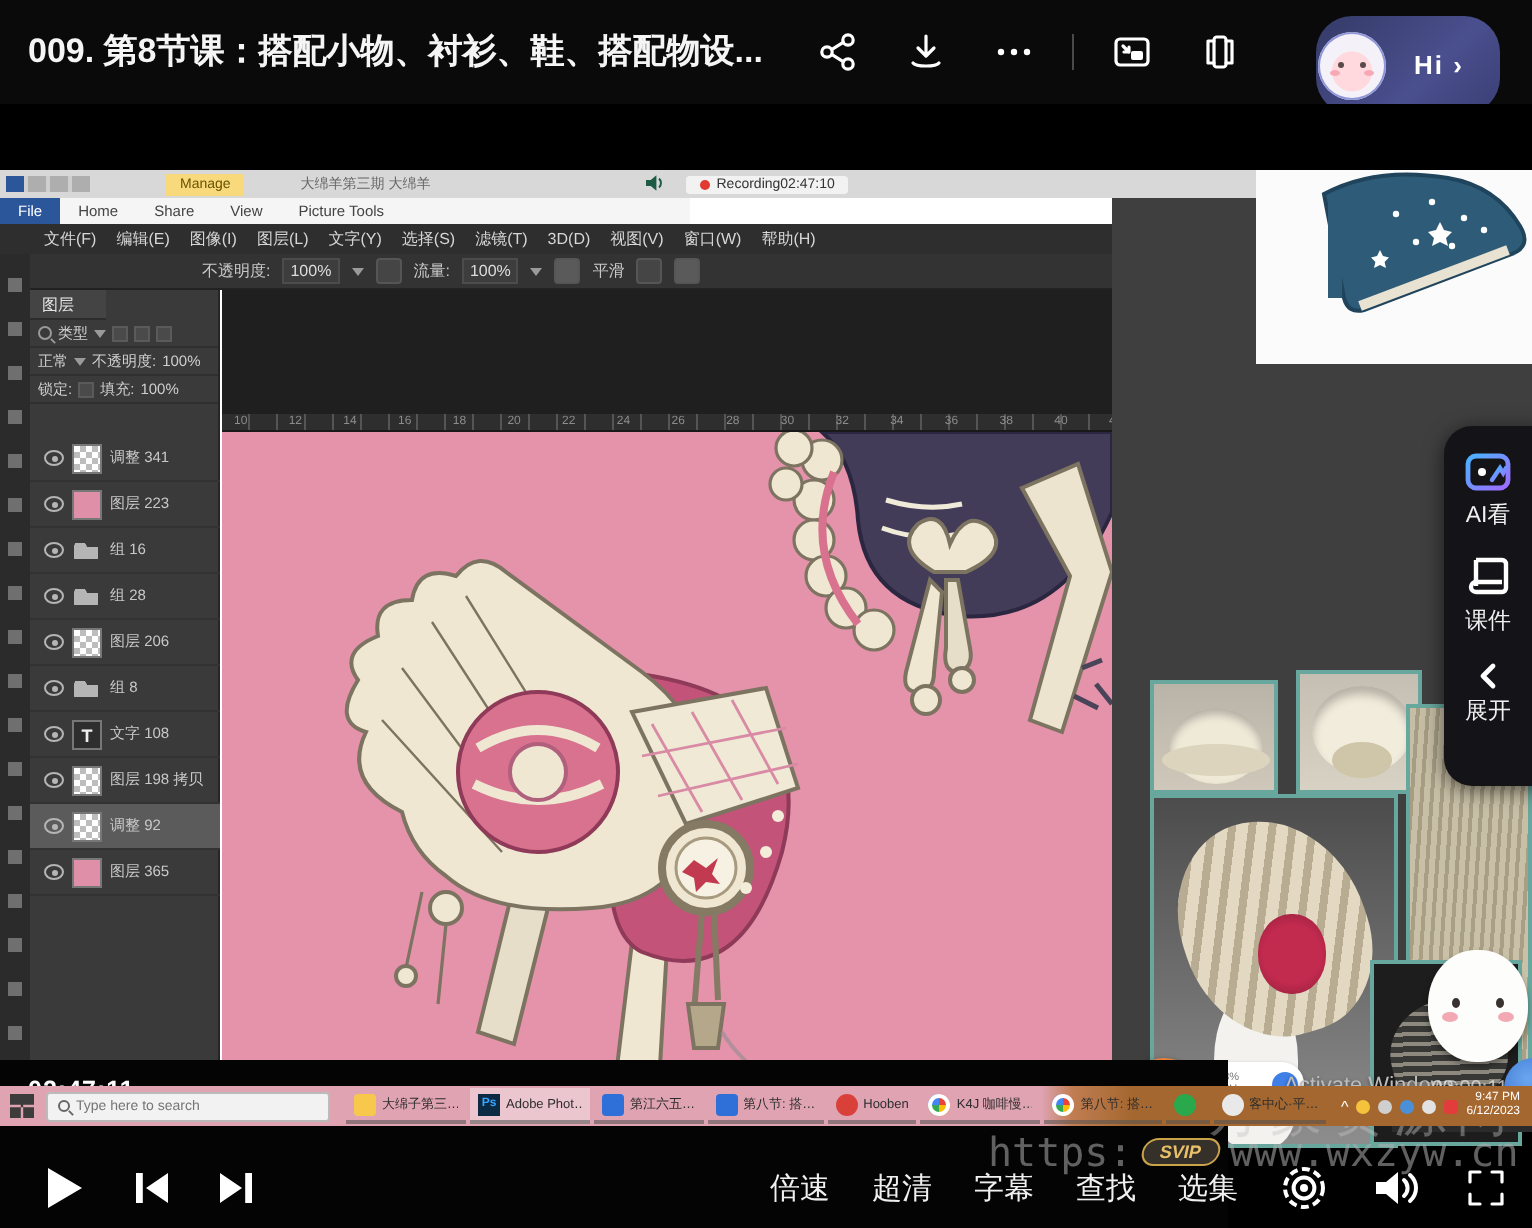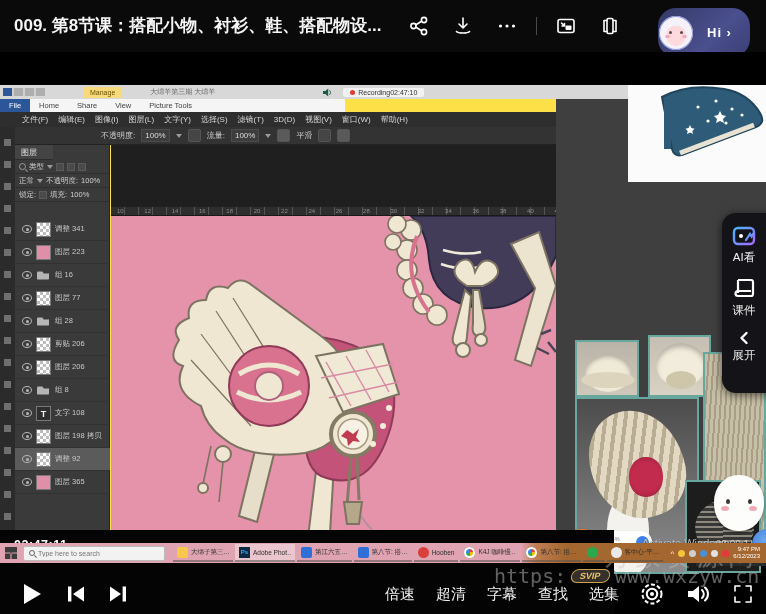--- a/index.html
+++ b/index.html
@@ -19,21 +19,21 @@
   .avatar-face { position:relative; width:34px; height:34px; margin-left:1px; border-radius:50%;
     background:radial-gradient(circle at 50% 58%, #ffd9de 0 38%, #f4f2f8 39% 100%); box-shadow:0 0 0 1px #8f97d9 inset; }
   .avatar-face::before { content:""; position:absolute; left:10px; top:15px; width:3px; height:3px; border-radius:50%;
     background:#5a4a4a; box-shadow:11px 0 0 #5a4a4a; }
   .avatar-face::after { content:""; position:absolute; left:6px; top:19px; width:5px; height:3px; border-radius:50%;
     background:#f7a8b4; box-shadow:17px 0 0 #f7a8b4; }
   .hi-label { margin-left:14px; color:#fff; font-size:13px; font-weight:bold; letter-spacing:1px; }
 
   
   .video { position:absolute; left:0; top:52px; width:766px; height:478px; background:#000; }
-  .screen { position:absolute; left:0; top:33px; width:766px; height:445px; background:#fde047; }
+  .screen { position:absolute; left:0; top:33px; width:766px; height:445px; background:#ffffff; }
 
   
   .rec-strip { position:absolute; left:0; top:0; width:628px; height:14px; background:#d8d8d8; display:flex; align-items:center; }
   .winqat { width:42px; height:8px; margin-left:3px; background:linear-gradient(90deg,#2b579a 0 9px,#cfcfcf 9px 11px,#aeaeae 11px 20px,#cfcfcf 20px 22px,#aeaeae 22px 31px,#cfcfcf 31px 33px,#aeaeae 33px 42px); }
   .manage-tab { margin-left:38px; padding:1px 7px; background:#f8d97c; color:#6a5300; font-size:7px; line-height:9px; }
   .win-name { margin-left:28px; color:#666; font-size:7px; }
   .spk { margin-left:108px; }
   .rec-pill { margin-left:10px; background:#f2f2f2; border-radius:2px; padding:1px 7px; display:flex; align-items:center; gap:3px; }
   .rec-dot { width:5px; height:5px; border-radius:50%; background:#e03c31; }
   .rec-txt { font-size:7px; color:#333; }
@@ -318,37 +318,27 @@
               <span class="thumb pink"></span>
               <span class="lname">图层 223</span>
             </div>
 
             <div class="lrow">
               <span class="eye"></span>
               <span class="thumb group"></span>
               <span class="lname">组 16</span>
             </div>
 
-            <div class="lrow">
-              <span class="eye"></span>
-              <span class="thumb checker"></span>
-              <span class="lname">图层 77</span>
-            </div>
 
             <div class="lrow">
               <span class="eye"></span>
               <span class="thumb group"></span>
               <span class="lname">组 28</span>
             </div>
 
-            <div class="lrow">
-              <span class="eye"></span>
-              <span class="thumb checker"></span>
-              <span class="lname">剪贴 206</span>
-            </div>
 
             <div class="lrow">
               <span class="eye"></span>
               <span class="thumb checker"></span>
               <span class="lname">图层 206</span>
             </div>
 
 
 
             <div class="lrow">

